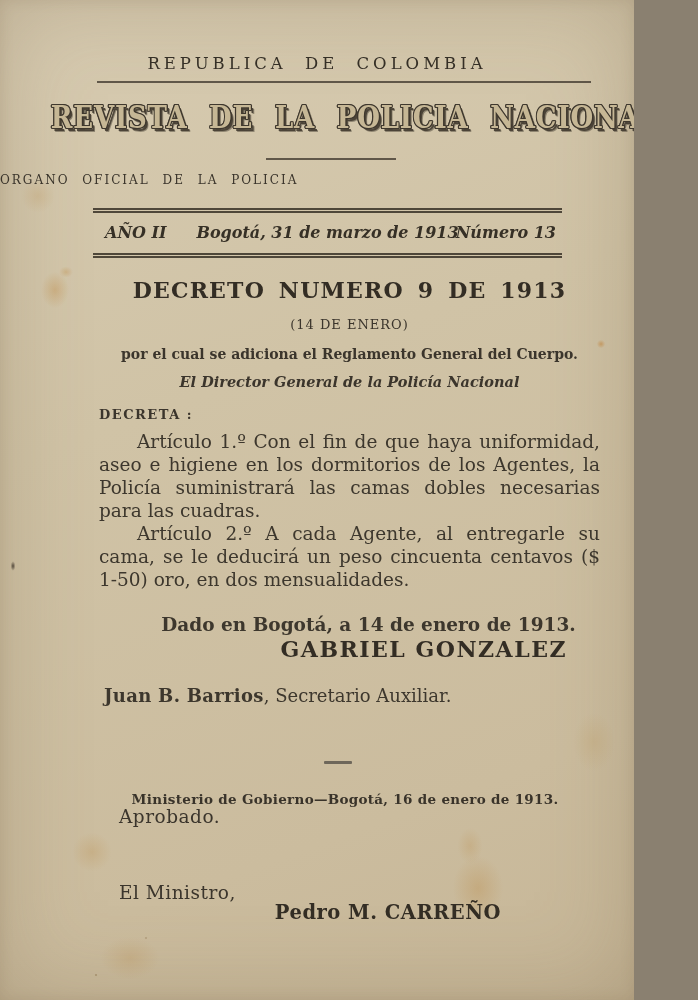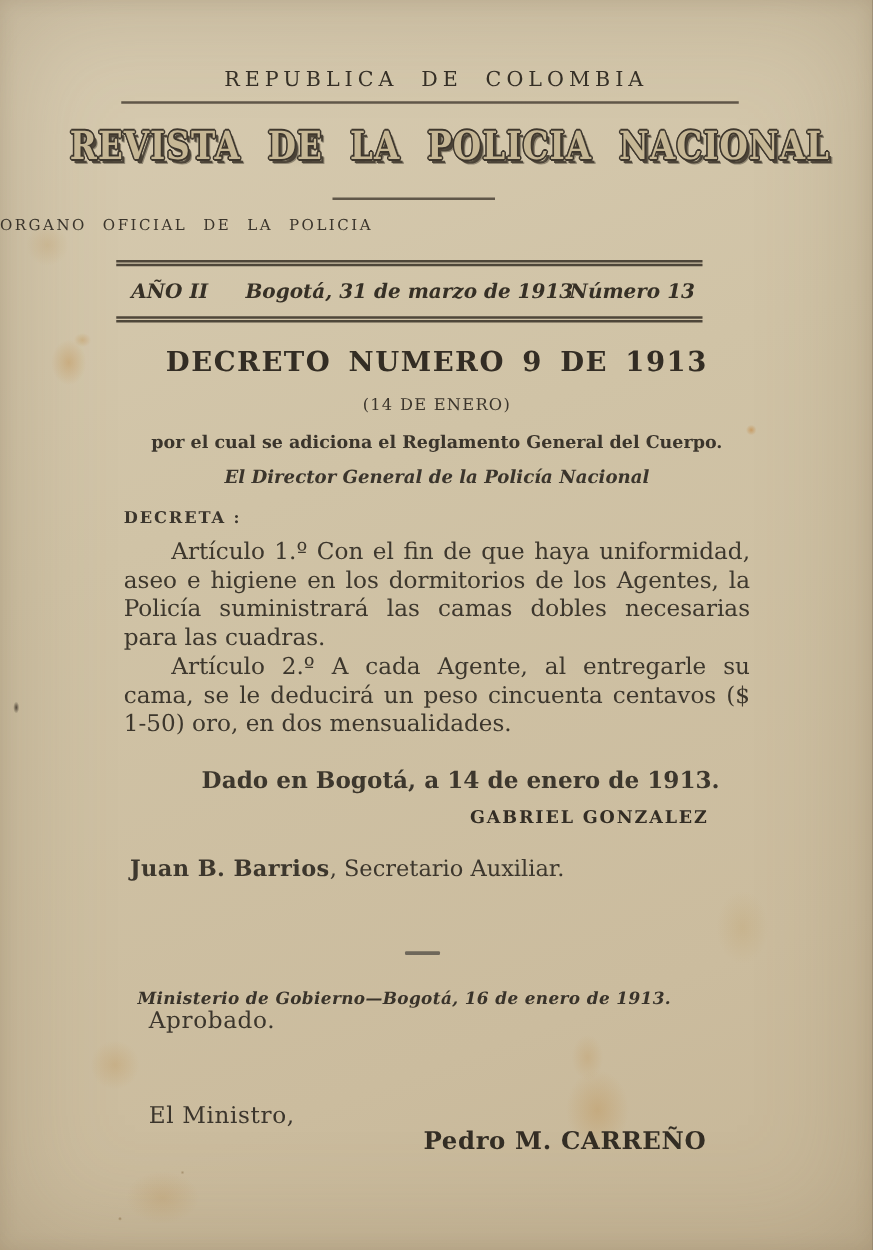--- a/index.html
+++ b/index.html
@@ -2,21 +2,21 @@
 <html><head>
 <meta charset="utf-8">
 <style>
   html,body{margin:0;padding:0;}
   body{
     width:698px;height:1000px;
     font-family:"DejaVu Serif","Liberation Serif",serif;
     background:#8a8070;
   }
   .page{
-    position:relative;width:698px;height:1000px;overflow:hidden;
+    position:relative;width:634px;height:1000px;overflow:hidden;
     background:linear-gradient(160deg,#d7cbb1 0%,#d0c3a6 38%,#cbbc9e 78%,#c6b697 100%);
     box-shadow:inset 0 0 90px rgba(122,102,72,.30), inset 0 0 14px rgba(122,102,72,.18);
     color:#3b352c;
   }
   .stains{
     position:absolute;inset:0;pointer-events:none;
     background:
       radial-gradient(20px 26px at 55px 290px, rgba(187,125,45,.30), transparent 70%),
       radial-gradient(10px 8px  at 66px 272px, rgba(187,125,45,.28), transparent 70%),
       radial-gradient(6px 6px   at 601px 344px, rgba(190,120,40,.50), transparent 70%),
@@ -67,29 +67,29 @@
   .decree .purpose{margin-top:14px;text-align:center;font-size:14px;font-weight:bold;}
   .decree .authority{margin-top:11px;text-align:center;font-size:14.5px;font-style:italic;font-weight:bold;}
   .decree .enacts{margin-top:17px;text-align:left;font-size:13px;font-weight:bold;letter-spacing:1.5px;}
   .decree p{
     margin:0;font-size:18.5px;line-height:23px;text-align:justify;
     text-indent:38px;color:#3d372d;
   }
   .decree p.first{margin-top:8px;}
   .decree .dated{margin-top:22px;text-align:center;font-weight:bold;}
   .decree .signature{
-    margin-top:10px;text-align:right;padding-right:33px;
-    font-size:14px;font-weight:bold;letter-spacing:1.5px;color:#332d24;
+    margin-top:0;text-align:right;padding-right:33px;
+    font-size:22px;font-weight:bold;letter-spacing:1.5px;color:#332d24;
   }
   .decree .secretary{margin-top:23px;font-size:18px;padding-left:5px;color:#3d372d;}
   .decree .secretary .name{font-weight:bold;letter-spacing:.3px;}
   .divider-dash{position:absolute;top:761px;left:324px;width:28px;height:3px;background:#6e675a;border-radius:1px;}
   .ministry{
-    position:absolute;top:791px;left:110px;width:470px;text-align:left;
-    font-size:13.5px;font-weight:bold;letter-spacing:.3px;color:#39332a;font-style:italic;
+    position:absolute;top:791px;left:110px;width:470px;text-align:center;
+    font-size:13.5px;font-weight:bold;letter-spacing:.3px;color:#39332a;
   }
   .approved{position:absolute;top:806px;left:119px;font-size:18.5px;letter-spacing:.5px;}
   .minister{position:absolute;top:882px;left:119px;font-size:18.5px;letter-spacing:.5px;}
   .minister-sig{
     position:absolute;top:901px;left:0;right:133px;text-align:right;
     font-size:19.5px;font-weight:bold;letter-spacing:.5px;color:#332d24;
   }
 </style>
 </head>
 <body>

